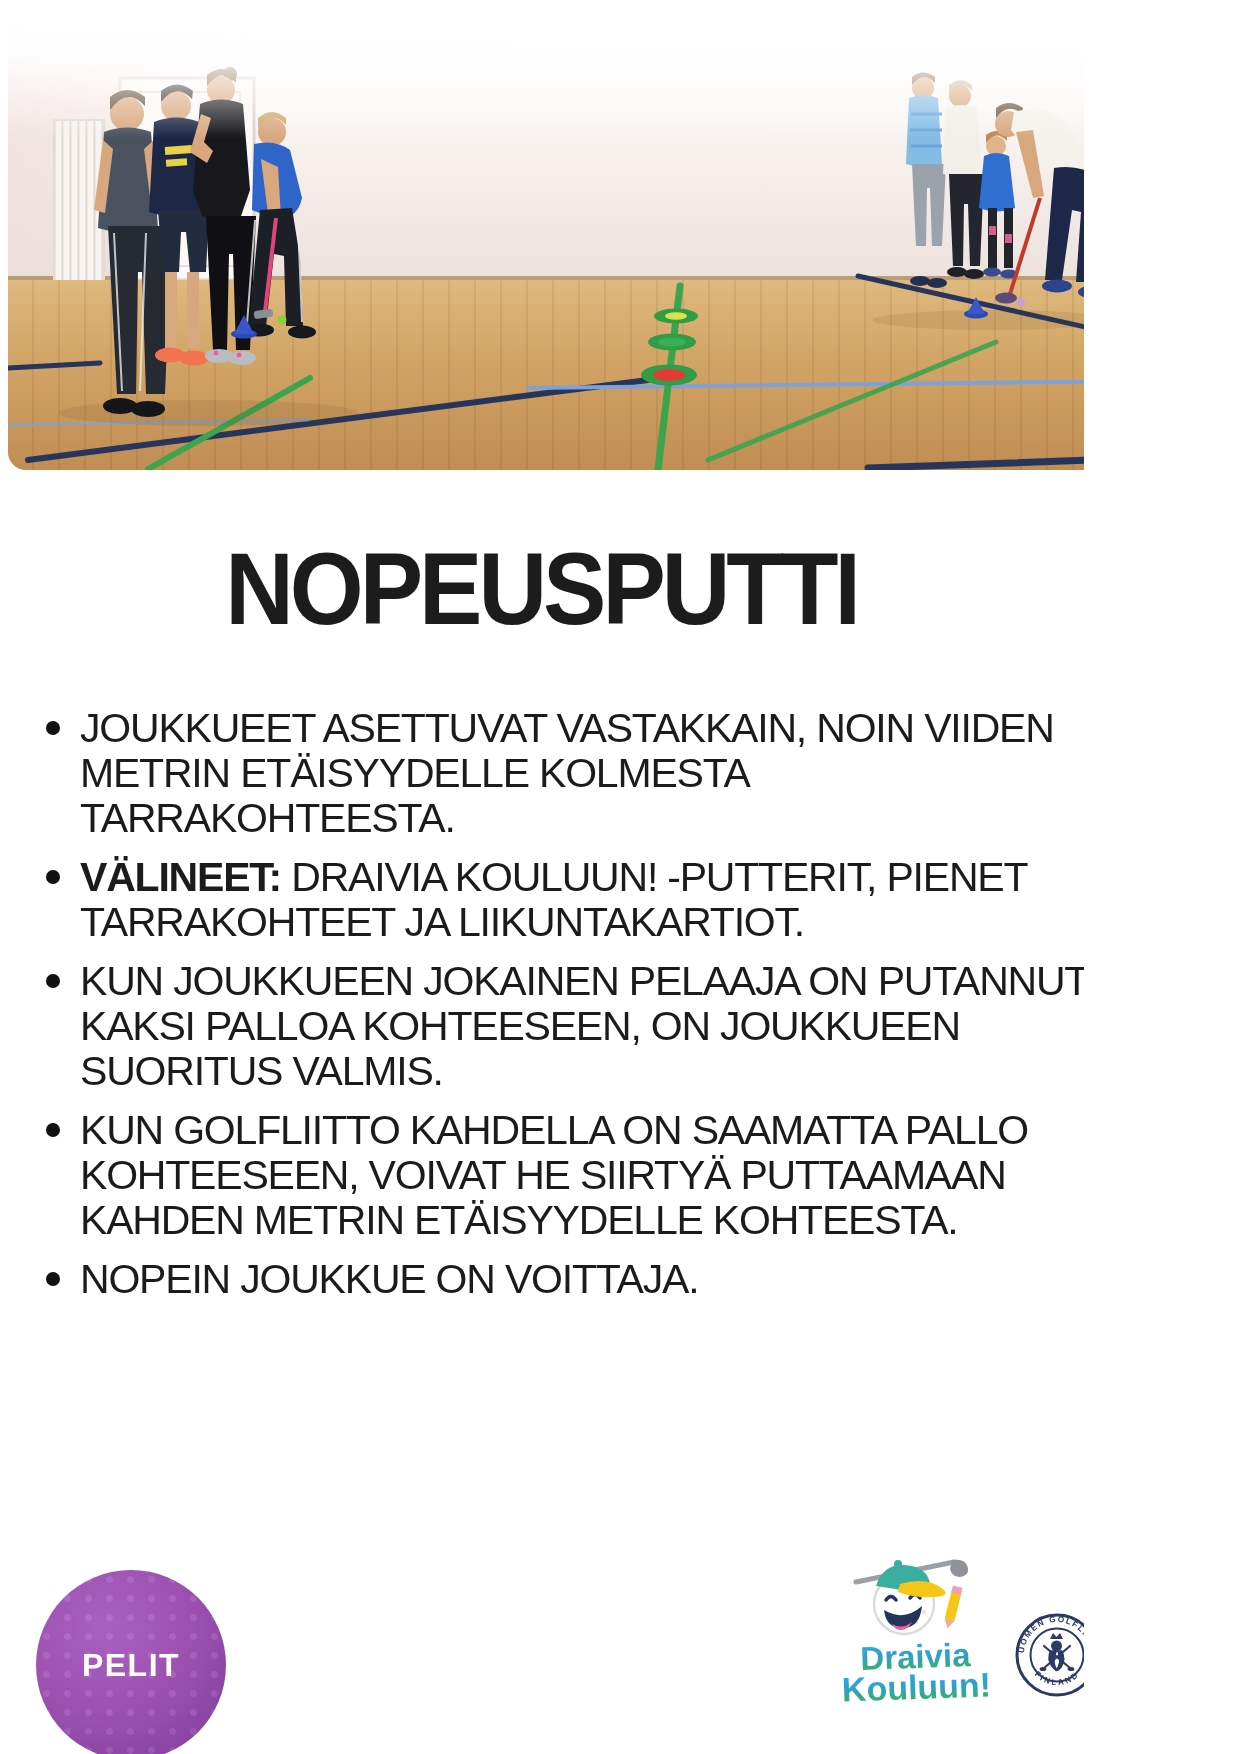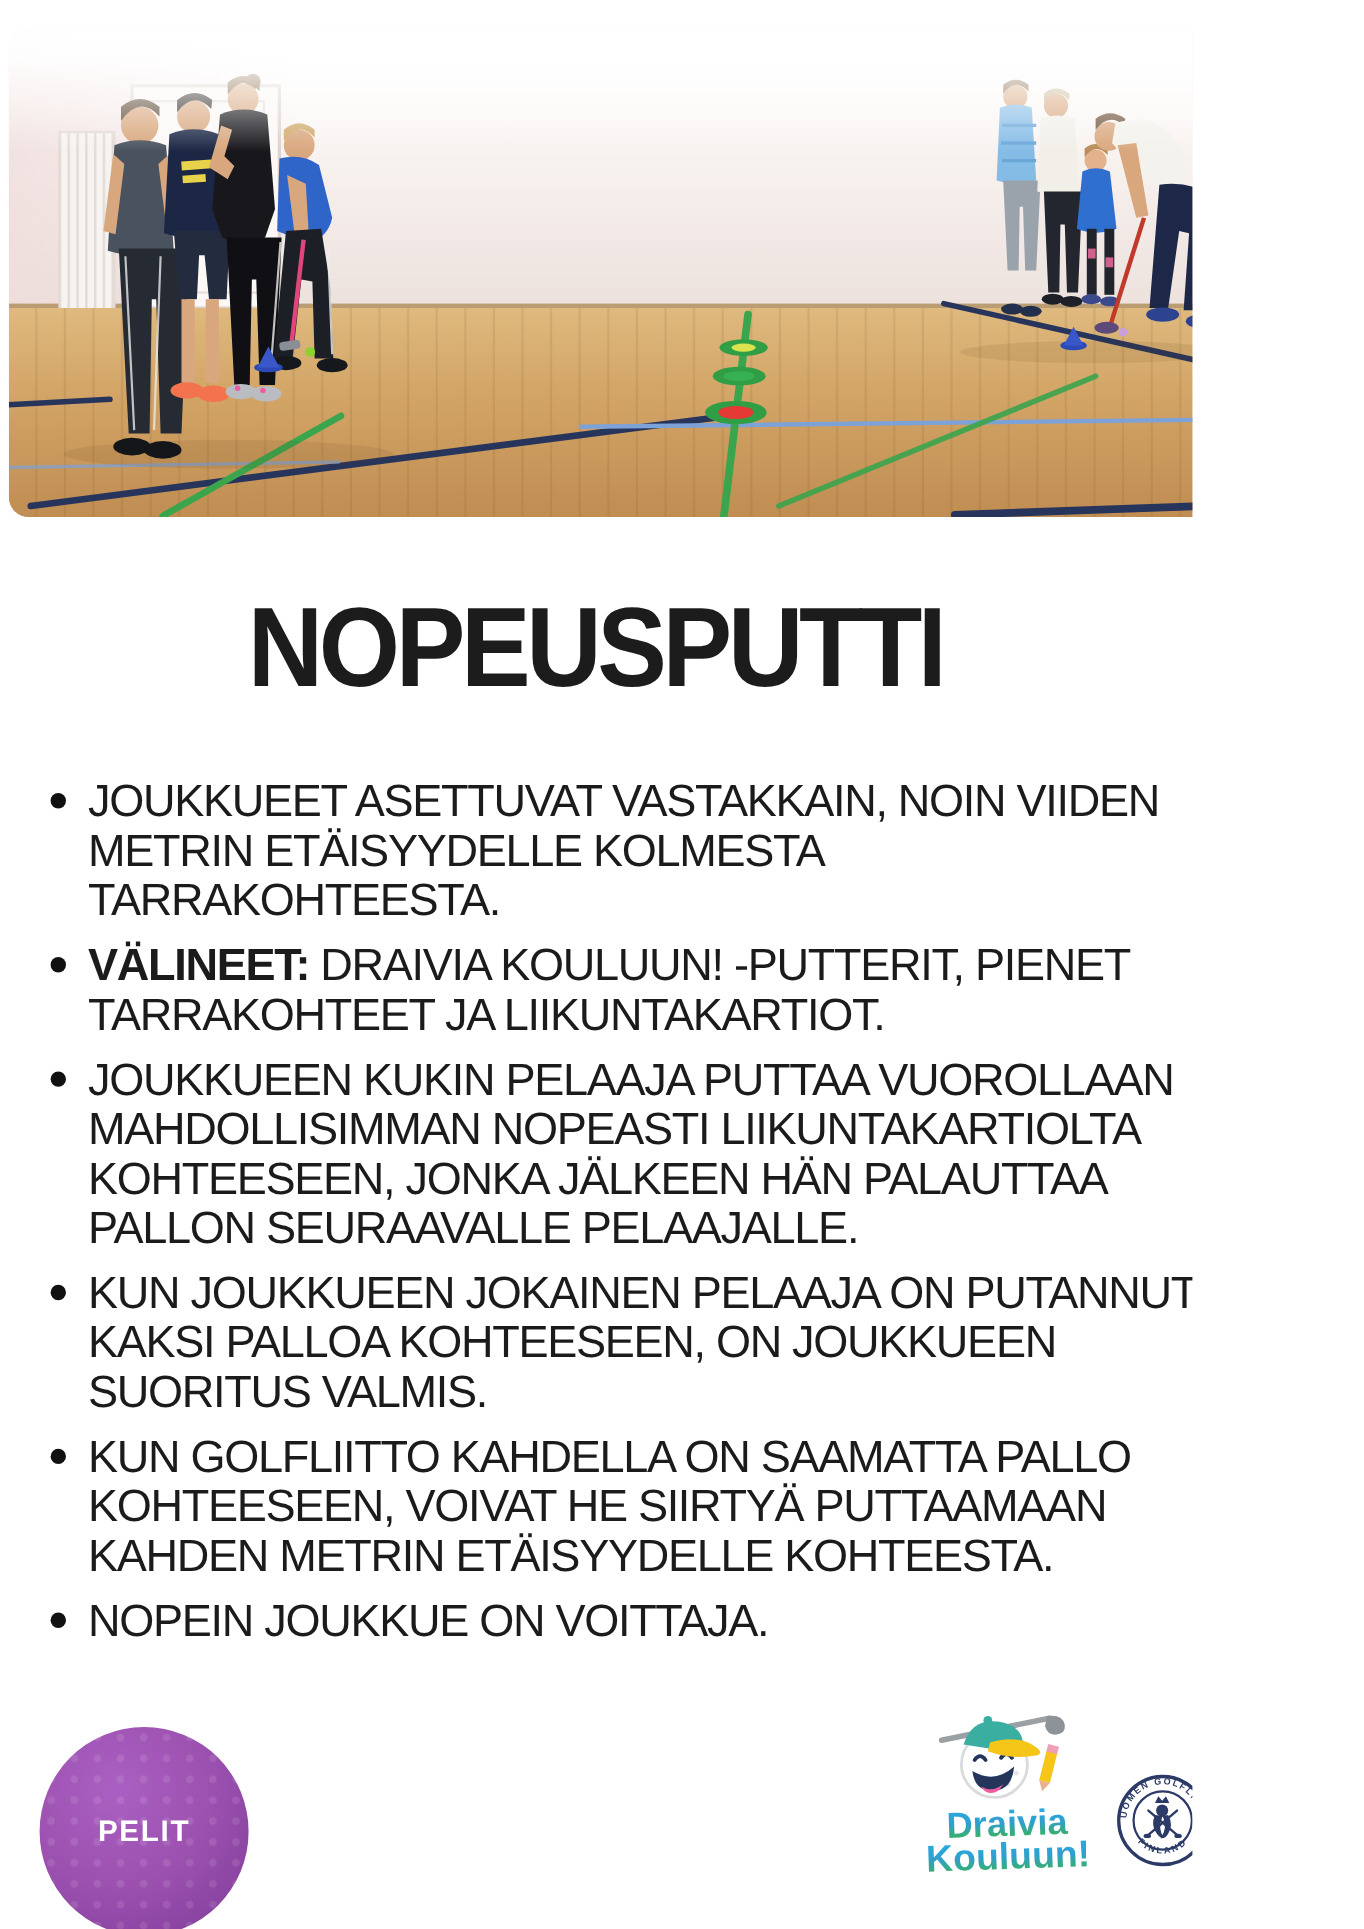--- a/index.html
+++ b/index.html
@@ -47,21 +47,21 @@
     position:absolute;left:36px;top:1570px;width:190px;height:190px;border-radius:50%;
     background:radial-gradient(circle at 36% 30%, #aa60c2 0%, #9c51b0 48%, #8a44a2 78%, #7c3a93 100%);
     display:flex;align-items:center;justify-content:center;
   }
   .pelit-ball::before{
     content:"";position:absolute;inset:0;border-radius:50%;
     background-image:radial-gradient(circle at 50% 50%, rgba(255,255,255,.10) 0 3px, rgba(0,0,0,0) 4px);
     background-size:21px 19px;
   }
   .pelit-label{
-    position:relative;color:#ffffff;font-weight:700;font-size:27px;letter-spacing:1.5px;
+    position:relative;color:#ffffff;font-weight:700;font-size:32px;letter-spacing:1.5px;
   }
 
   .draivia{
     position:absolute;left:826px;top:1552px;width:180px;height:170px;text-align:center;
   }
   .draivia-text{margin-top:-10px;transform:rotate(-2deg);line-height:.92;}
   .draivia-text span{
     display:block;font-weight:900;letter-spacing:0;
     background:linear-gradient(180deg,#29abe2 0%,#2f9fd0 45%,#39b54a 100%);
     -webkit-background-clip:text;background-clip:text;color:transparent;
@@ -269,21 +269,20 @@
       </g>
     </svg>
     <div class="photo-fade"></div>
   </div>
 
   <h1 class="title">NOPEUSPUTTI</h1>
 
   <ul class="bullets">
     <li><span class="b"></span><span>JOUKKUEET ASETTUVAT VASTAKKAIN, NOIN VIIDEN METRIN ETÄISYYDELLE KOLMESTA TARRAKOHTEESTA.</span></li>
     <li><span class="b">VÄLINEET:</span><span> DRAIVIA KOULUUN! -PUTTERIT, PIENET TARRAKOHTEET JA LIIKUNTAKARTIOT.</span></li>
-    <li><span class="b"></span><span>JOUKKUEEN KUKIN PELAAJA PUTTAA VUOROLLAAN MAH­DOLLISIMMAN NOPEASTI LIIKUNTAKARTIOLTA KOHTEESEEN, JONKA JÄLKEEN HÄN PALAUTTAA PALLON SEURAAVALLE PELAAJALLE.</span></li>
     <li><span class="b"></span><span>KUN JOUKKUEEN JOKAINEN PELAAJA ON  PUTANNUT KAKSI PALLOA KOHTEESEEN, ON JOUKKUEEN SUORITUS VALMIS.</span></li>
     <li><span class="b"></span><span>KUN GOLFLIITTO KAHDELLA ON SAAMATTA PALLO KOHTEESEEN, VOIVAT HE SIIRTYÄ PUTTAAMAAN KAHDEN METRIN ETÄISYYDELLE KOHTEESTA.</span></li>
     <li><span class="b"></span><span>NOPEIN JOUKKUE ON VOITTAJA.</span></li>
   </ul>
 
   <div class="pelit-ball">
     <span class="pelit-label">PELIT</span>
   </div>
 
   <div class="draivia">

